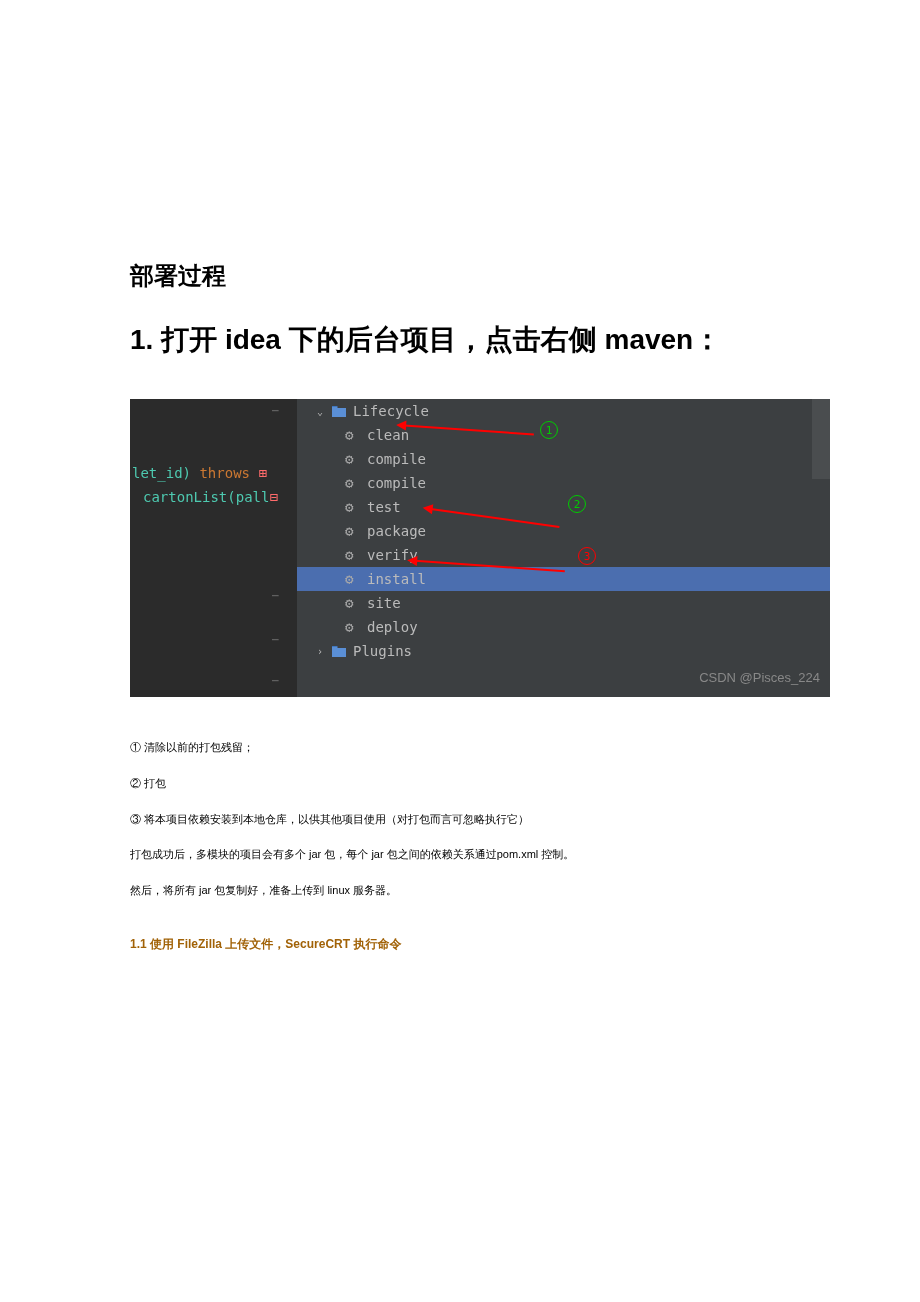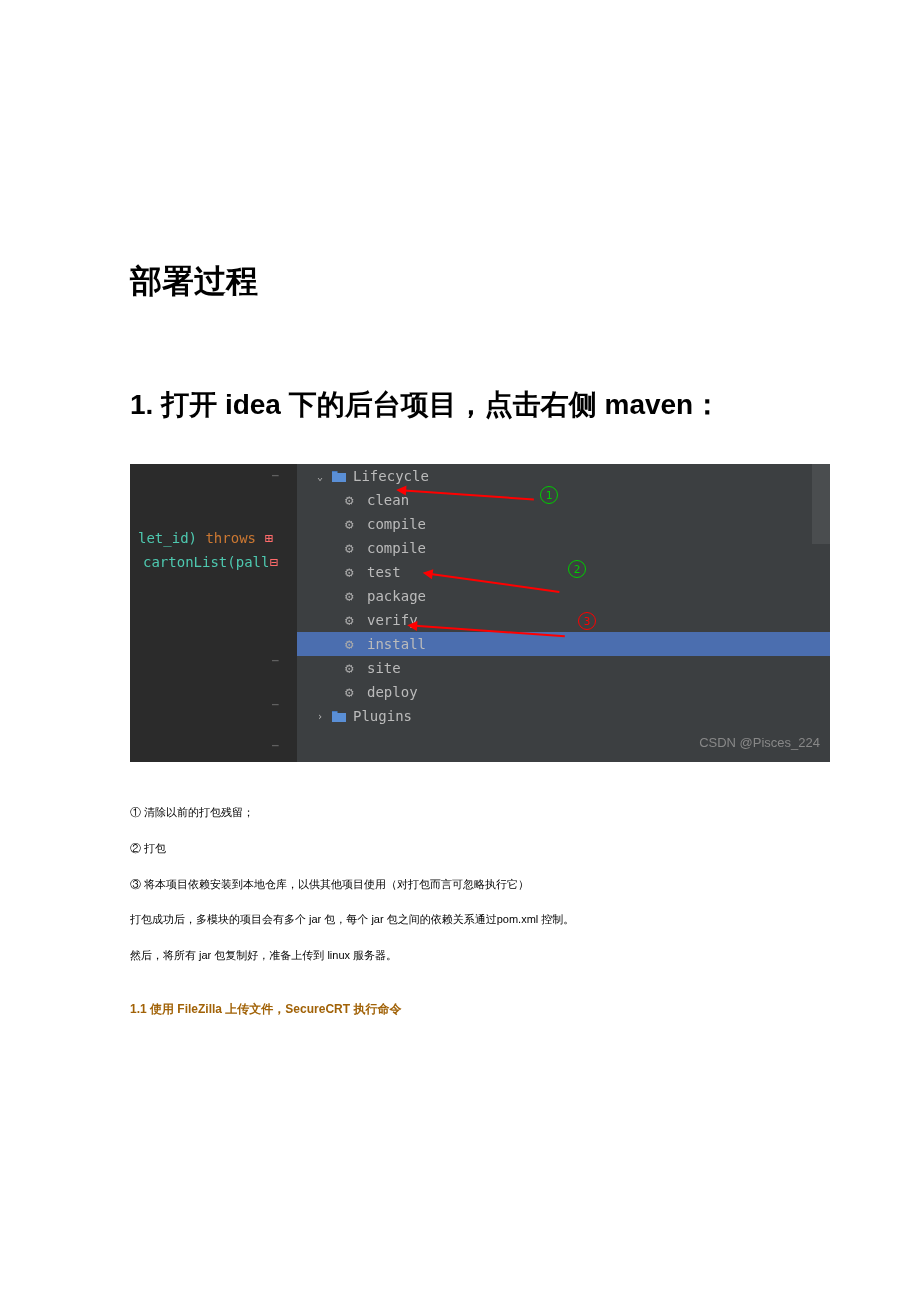--- a/index.html
+++ b/index.html
@@ -7,24 +7,24 @@
       padding: 0;
       box-sizing: border-box;
     }
     body {
       background: #ffffff;
       font-family: "Microsoft YaHei", "SimSun", sans-serif;
       padding: 80px 130px;
       width: 920px;
     }
     h1 {
-      font-size: 32px;
+      font-size: 24px;
       font-weight: bold;
       color: #000;
-      margin-bottom: 82px;
+      margin-bottom: 29px;
       margin-top: 180px;
     }
     h2 {
       font-size: 28px;
       font-weight: bold;
       color: #000;
       margin-bottom: 40px;
     }
     h3 {
       font-size: 12px;
@@ -170,21 +170,21 @@
 </head>
 <body>
 
 <h1>部署过程</h1>
 
 <h2>1. 打开 idea 下的后台项目，点击右侧 maven：</h2>
 
 <div class="screenshot">
   <div class="code-panel">
     <div class="collapse-marker" style="left:142px; top:5px;">—</div>
-    <div class="code-line" style="left:8px; top:66px;">
+    <div class="code-line" style="left:2px; top:66px;">
       <span class="code-text-teal">let_id)</span><span class="code-text-orange"> throws </span><span class="code-text-red">⊞</span>
     </div>
     <div class="code-line" style="left:13px; top:90px;">
       <span class="code-text-teal">cartonList(pall</span><span class="code-text-red">⊟</span>
     </div>
     <div class="collapse-marker" style="left:142px; top:190px;">—</div>
     <div class="collapse-marker" style="left:142px; top:234px;">—</div>
     <div class="collapse-marker" style="left:142px; top:275px;">—</div>
     <div class="code-line code-text-white" style="left:12px; top:302px;margin-left:36px;">order</div>
   </div>

